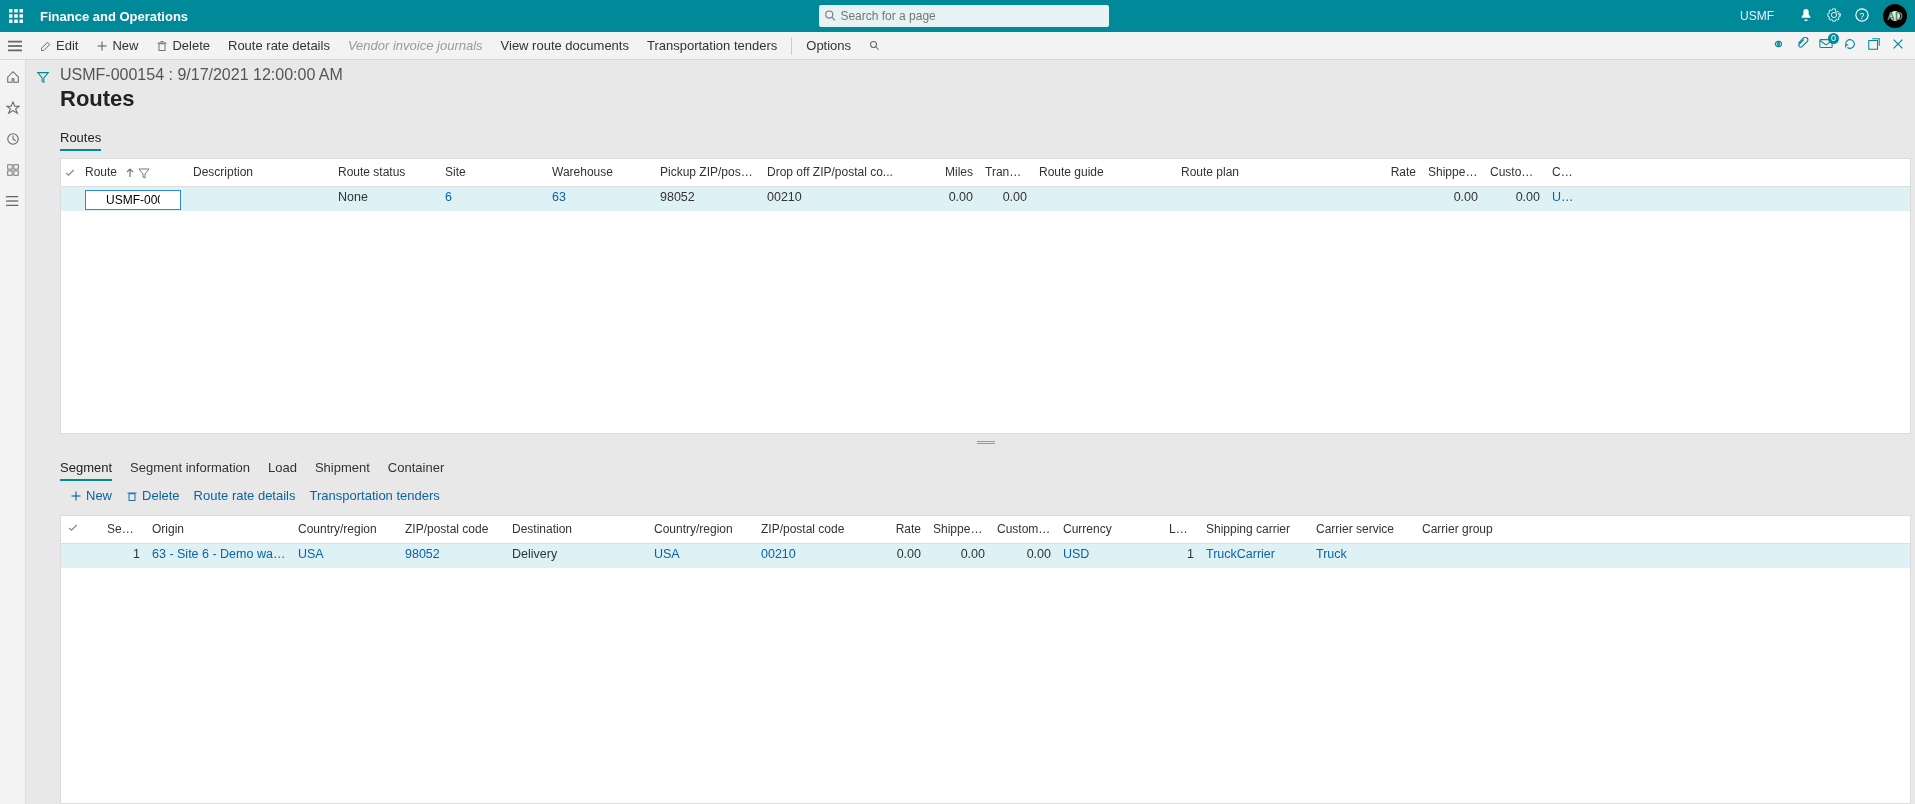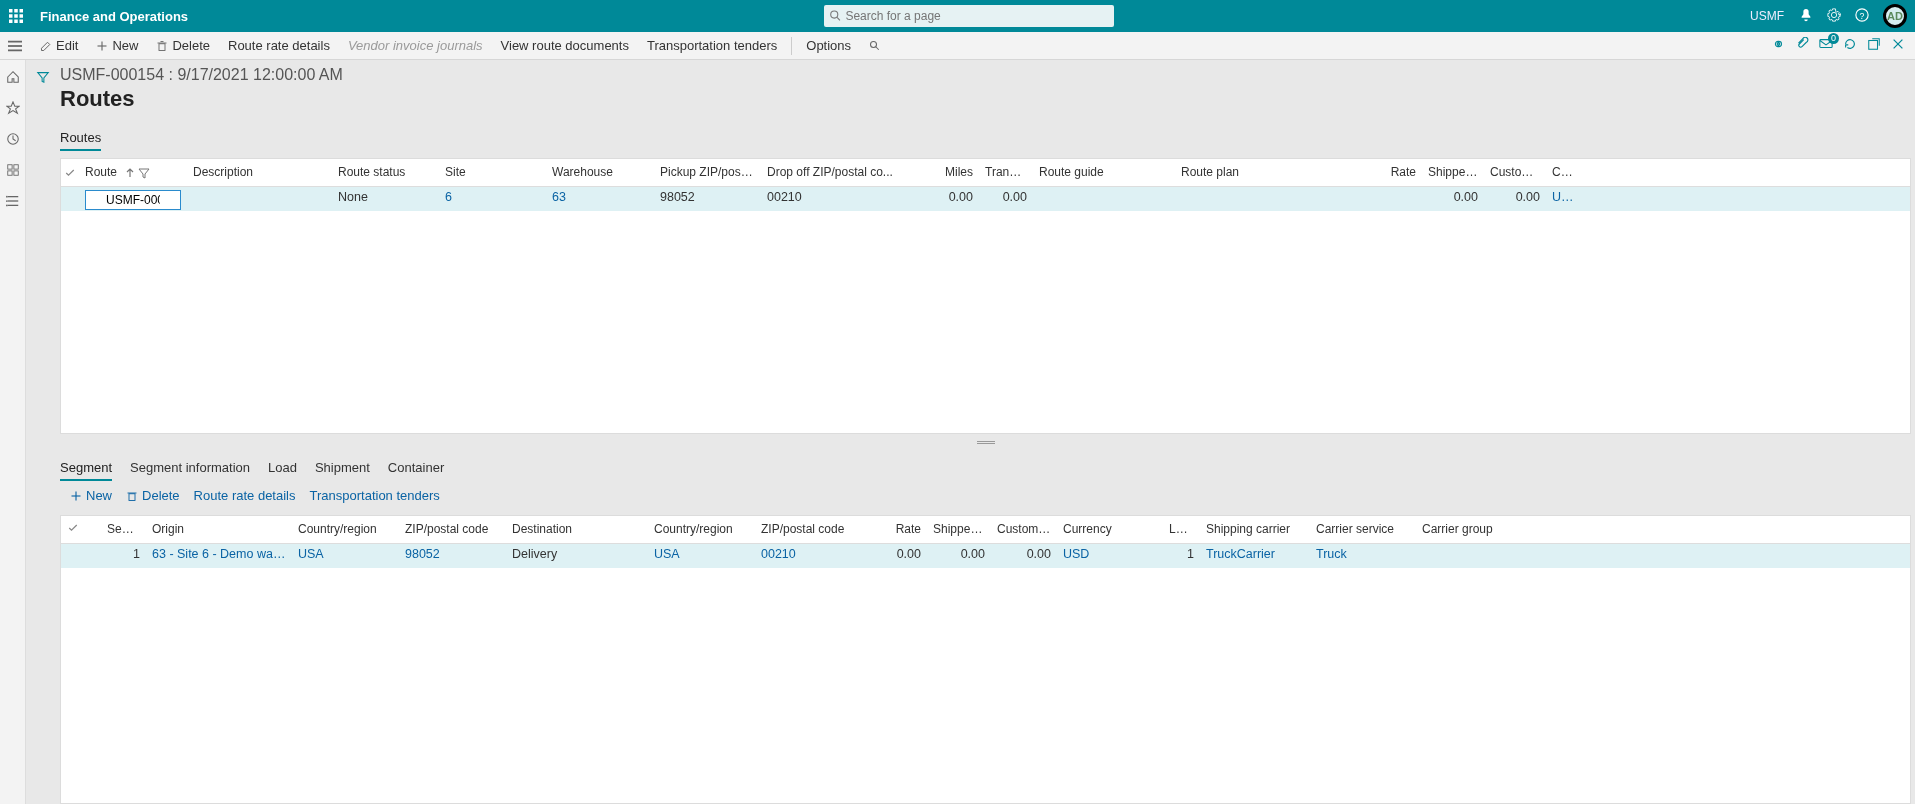--- a/index.html
+++ b/index.html
@@ -21,22 +21,22 @@
     background: #e6f2f3;
     border: none;
     height: 22px;
     width: 290px;
     border-radius: 2px;
     display:flex; align-items:center; padding: 0 6px; color:#666;
     margin: 0 auto;
   }
   .top-header .search-box input { border:none; background:transparent; outline:none; font-size:12px; width:100%; color:#555; }
   .top-header .right-icons { display:flex; align-items:center; gap:14px; margin-left:auto; }
-  .top-header .right-label { font-size:12px; color:#eef; margin-right:1px; }
-  .top-header .avatar { width:24px; height:24px; border-radius:50%; background:#d6eef0; color:#4a6; display:flex; align-items:center; justify-content:center; font-size:11px; font-weight:600; border:3px solid #000000; }
+  .top-header .right-label { font-size:12px; color:#eef; margin-right:11px; }
+  .top-header .avatar { width:24px; height:24px; border-radius:50%; background:#d6eef0; color:#4a6; display:flex; align-items:center; justify-content:center; font-size:11px; font-weight:600; border:7px solid #000000; }
   .top-header svg { fill:#fff; }
 
   
   .action-bar {
     background: #f3f3f3;
     border-bottom: 1px solid #d6d6d6;
     height: 28px;
     display:flex;
     align-items:center;
     padding-left: 4px;

